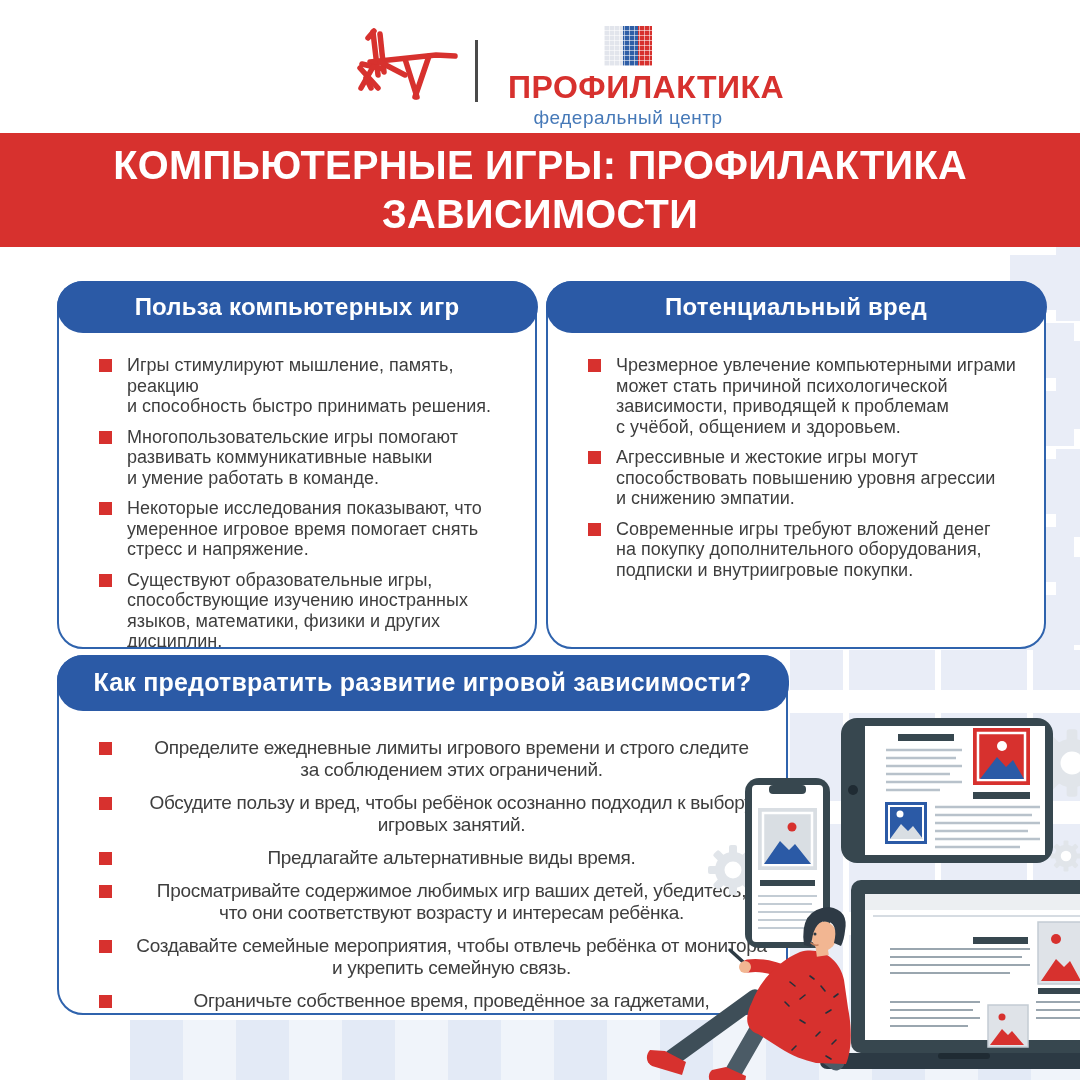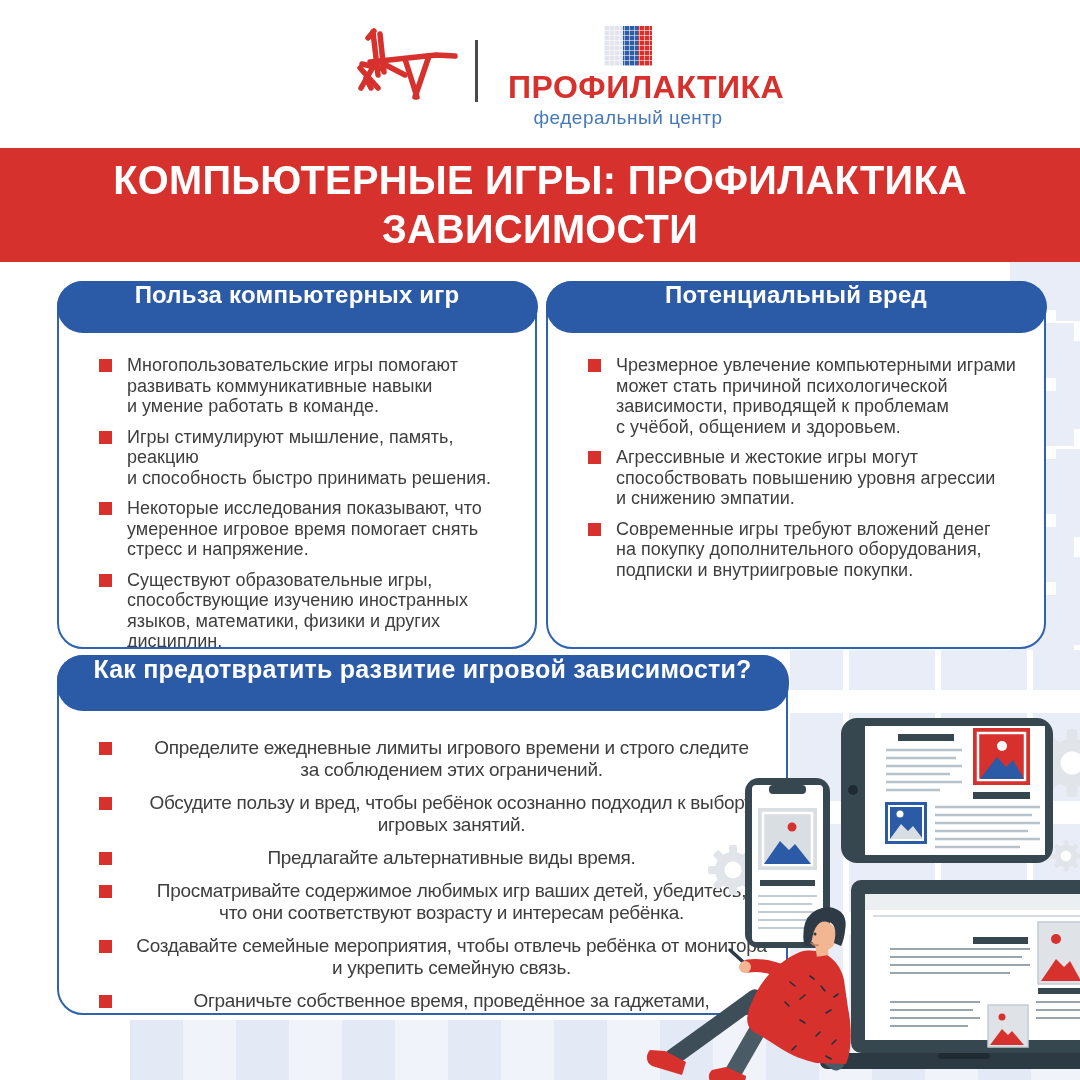--- a/index.html
+++ b/index.html
@@ -21,29 +21,29 @@
   .brand { position:absolute; left:500px; top:24px; width:240px; text-align:center;margin-left:8px; }
   .brand-grid { width:48px; height:40px; margin:2px auto 6px;
     background:
       repeating-linear-gradient(0deg, rgba(255,255,255,.55) 0 1px, rgba(0,0,0,0) 1px 5px),
       repeating-linear-gradient(90deg, rgba(255,255,255,.55) 0 1px, rgba(0,0,0,0) 1px 5px),
       linear-gradient(90deg,#e2e5ec 0 40%, #2e5ea6 40% 70%, #d7312e 70% 100%); }
   .brand-name { color:#d7312e; font-weight:bold; font-size:32px; letter-spacing:.5px; line-height:30px; }
   .brand-sub  { color:#4679b8; font-size:19px; letter-spacing:.5px; margin-top:5px; }
 
   
-  .banner { position:absolute; left:0; top:148px; width:1080px; height:114px; background:#d7312e;
+  .banner { position:absolute; left:0; top:133px; width:1080px; height:114px; background:#d7312e;
     display:flex; flex-direction:column; align-items:center; justify-content:center; }
   .banner-line { color:#fff; font-weight:bold; font-size:41px; line-height:49px;
     letter-spacing:.3px; transform:scaleX(.97); transform-origin:50% 50%; white-space:nowrap; }
 
   
   .card { position:absolute; background:#fff; border:2.5px solid #2f63ad; border-radius:26px; box-sizing:border-box; }
   .card-header { position:absolute; top:-2.5px; left:-2.5px; right:-2.5px; height:52px; background:#2b5aa6;
-    border-radius:26px; display:flex; align-items:flex-start; justify-content:center; }
+    border-radius:26px; display:flex; align-items:center; justify-content:center; }
   .card-title { color:#fff; font-weight:bold; font-size:24px; letter-spacing:.2px; }
   .card-body { position:absolute; left:0; right:0; top:60px; bottom:0; overflow:hidden; }
 
   ul.bullets { list-style:none; margin:12px 0 0 0; padding:0 10px 0 0; }
   ul.bullets li { position:relative; padding-left:68px; margin-bottom:10px;
     font-size:18px; line-height:20.5px; color:#3e3e3e; }
   ul.bullets li::before { content:""; position:absolute; left:40px; top:4px; width:13px; height:13px; background:#d7312e; }
   .li-text { white-space:pre-line; display:block; }
 
   #card-benefits  { left:57px;  top:281px; width:480px; height:368px; }
@@ -99,27 +99,27 @@
   </div>
 
   <div class="card" id="card-benefits">
     <div class="card-header">
       <span class="card-title">Польза компьютерных игр</span>
     </div>
     <div class="card-body">
       <ul class="bullets">
 
       <li>
+            <span class="li-text">Игры стимулируют мышление, память, реакцию
+и способность быстро принимать решения.</span>
+          </li>
+          <li>
             <span class="li-text">Многопользовательские игры помогают
 развивать коммуникативные навыки
 и умение работать в команде.</span>
-          </li>
-          <li>
-            <span class="li-text">Игры стимулируют мышление, память, реакцию
-и способность быстро принимать решения.</span>
           </li>
           <li>
             <span class="li-text">Некоторые исследования показывают, что
 умеренное игровое время помогает снять
 стресс и напряжение.</span>
           </li>
           <li>
             <span class="li-text">Существуют образовательные игры,
 способствующие изучению иностранных
 языков, математики, физики и других

